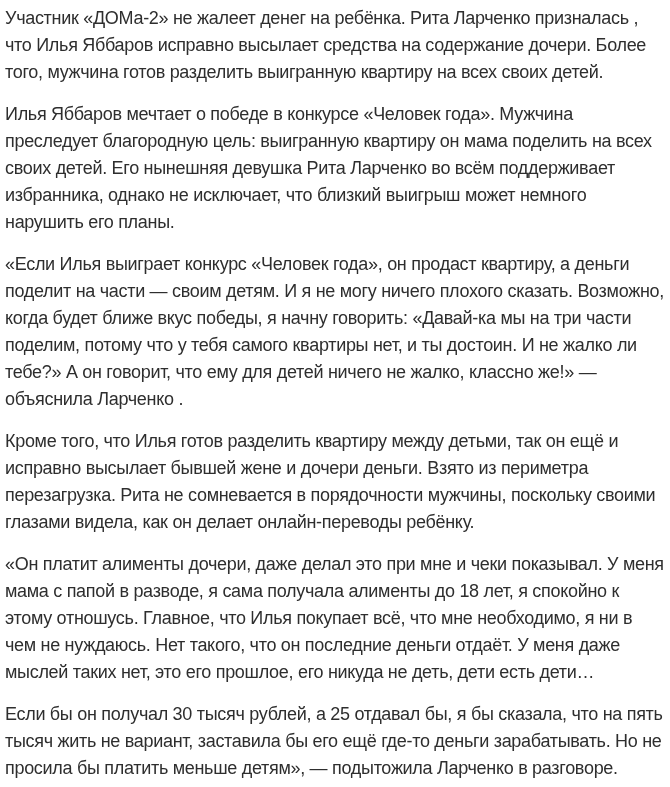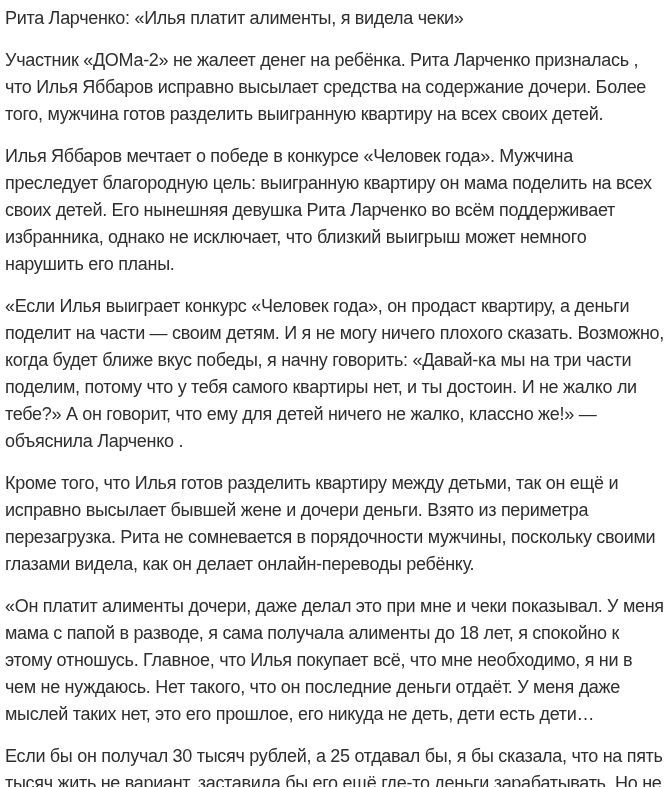--- a/index.html
+++ b/index.html
@@ -31,20 +31,19 @@
     margin: 0 0 15px 0;
   }
   .article p {
     margin: 0 0 15px 0;
   }
 </style>
 </head>
 <body>
 
 <div class="article">
-  <h1>Рита Ларченко: «Илья платит алименты, я видела чеки»</h1>
   <p>Участник «ДОМа-2» не жалеет денег на ребёнка. Рита Ларченко призналась , что Илья Яббаров исправно высылает средства на содержание дочери. Более того, мужчина готов разделить выигранную квартиру на всех своих детей.</p>
   <p>Илья Яббаров мечтает о победе в конкурсе «Человек года». Мужчина преследует благородную цель: выигранную квартиру он мама поделить на всех своих детей. Его нынешняя девушка Рита Ларченко во всём поддерживает избранника, однако не исключает, что близкий выигрыш может немного нарушить его планы.</p>
   <p>«Если Илья выиграет конкурс «Человек года», он продаст квартиру, а деньги поделит на части — своим детям. И я не могу ничего плохого сказать. Возможно, когда будет ближе вкус победы, я начну говорить: «Давай-ка мы на три части поделим, потому что у тебя самого квартиры нет, и ты достоин. И не жалко ли тебе?» А он говорит, что ему для детей ничего не жалко, классно же!» — объяснила Ларченко .</p>
   <p>Кроме того, что Илья готов разделить квартиру между детьми, так он ещё и исправно высылает бывшей жене и дочери деньги. Взято из периметра перезагрузка. Рита не сомневается в порядочности мужчины, поскольку своими глазами видела, как он делает онлайн-переводы ребёнку.</p>
   <p>«Он платит алименты дочери, даже делал это при мне и чеки показывал. У меня мама с папой в разводе, я сама получала алименты до 18 лет, я спокойно к этому отношусь. Главное, что Илья покупает всё, что мне необходимо, я ни в чем не нуждаюсь. Нет такого, что он последние деньги отдаёт. У меня даже мыслей таких нет, это его прошлое, его никуда не деть, дети есть дети…</p>
   <p>Если бы он получал 30 тысяч рублей, а 25 отдавал бы, я бы сказала, что на пять тысяч жить не вариант, заставила бы его ещё где-то деньги зарабатывать. Но не просила бы платить меньше детям», — подытожила Ларченко в разговоре.</p>
 </div>
 
 </body></html>

